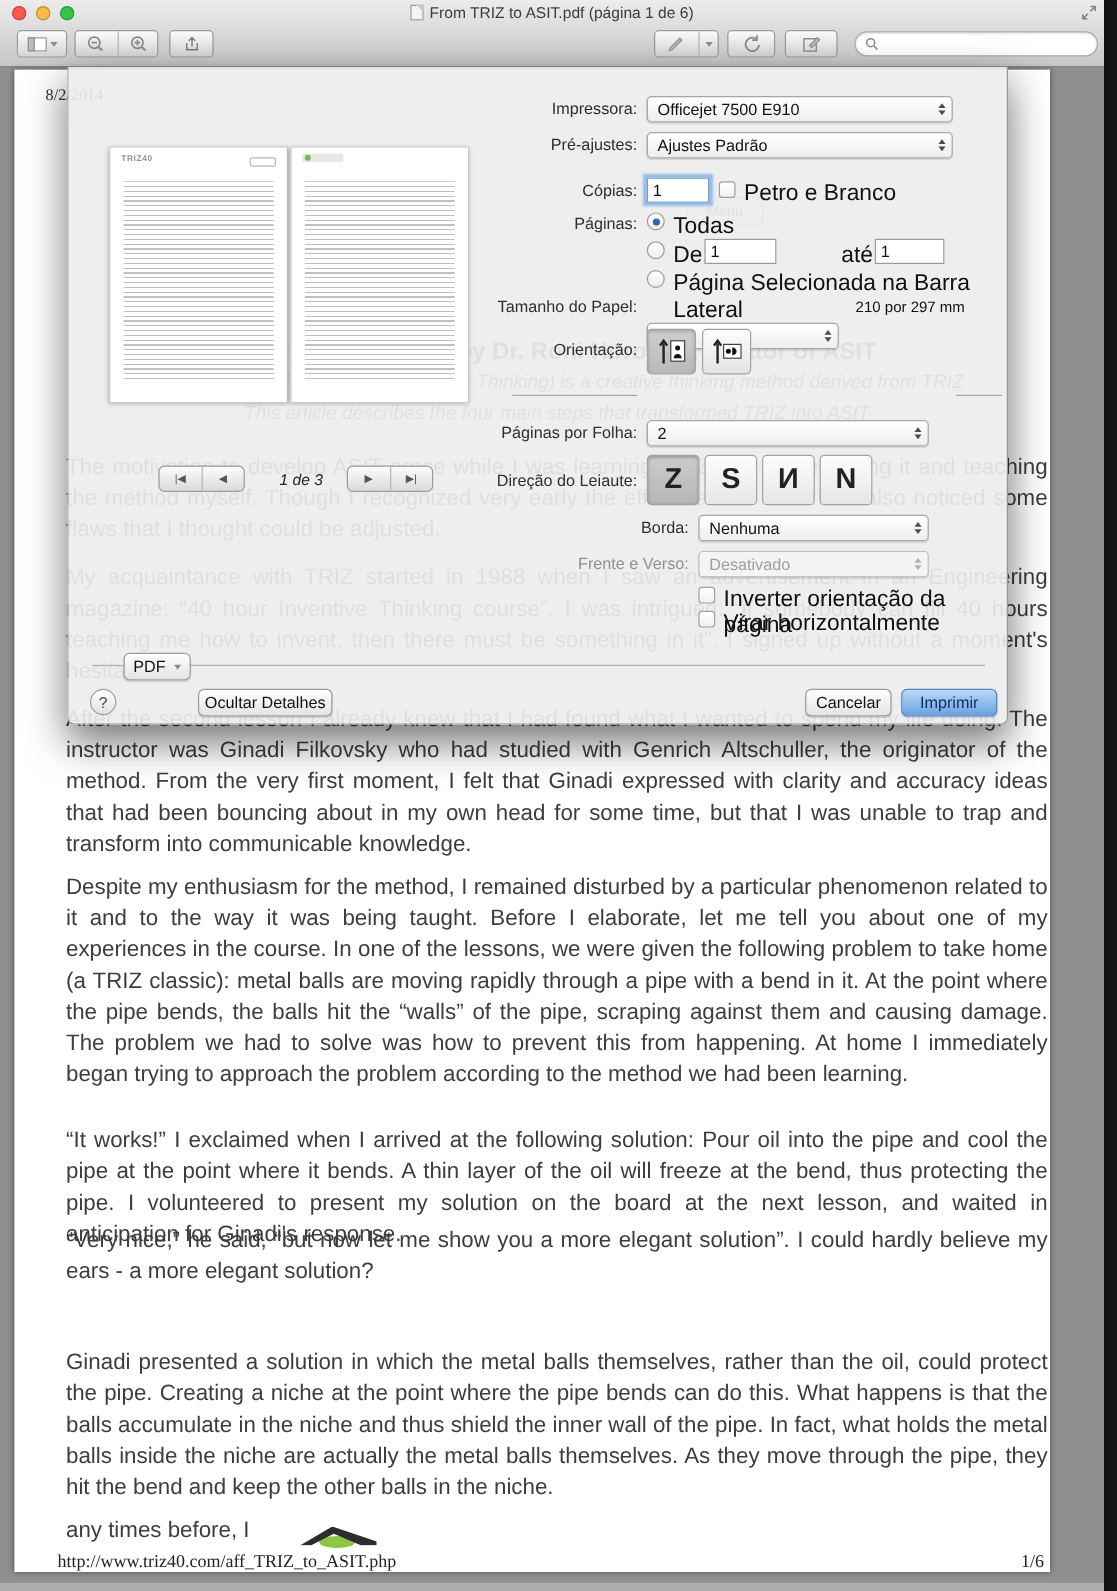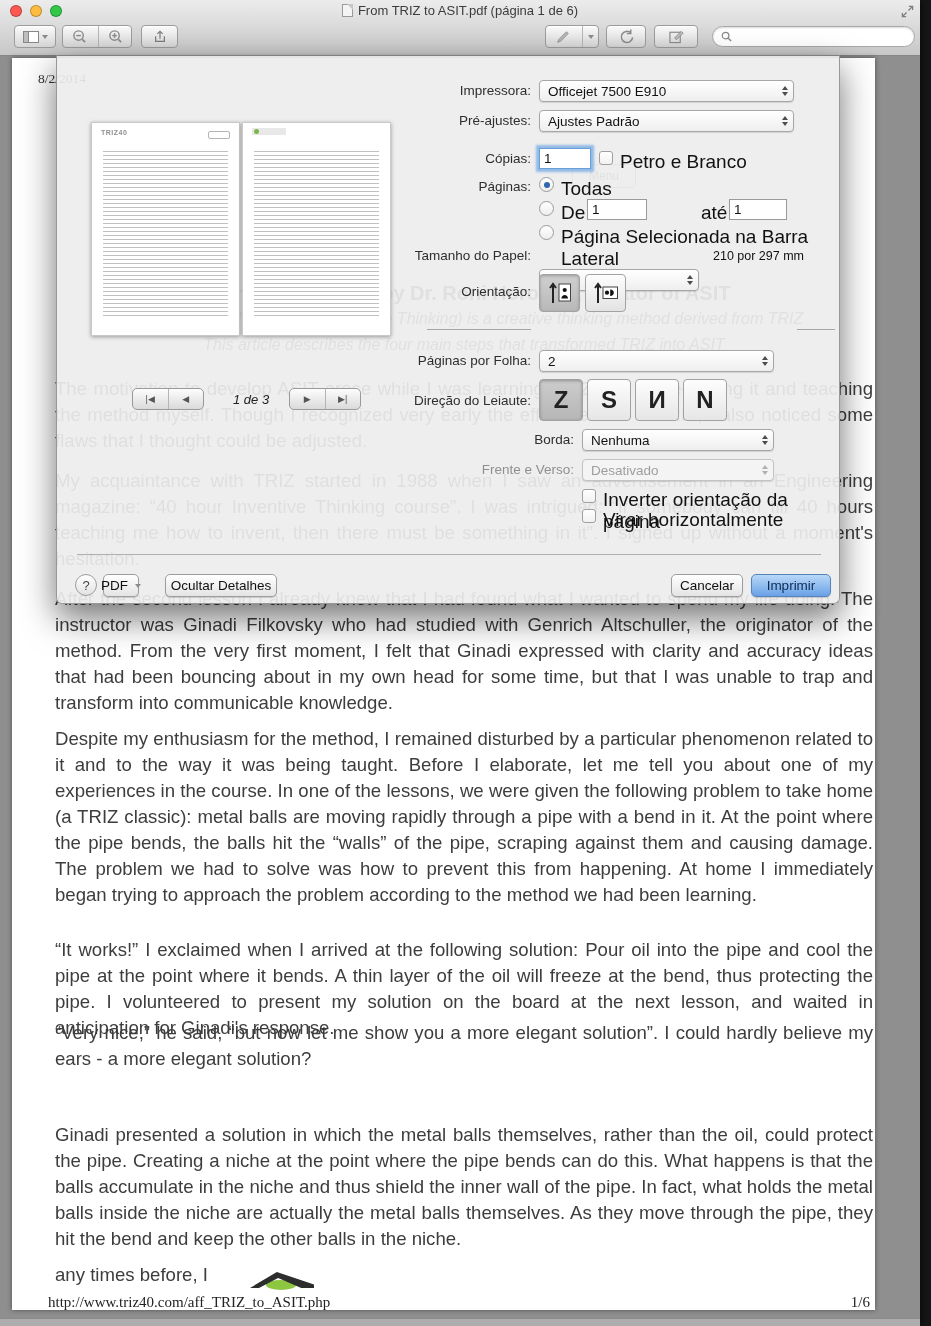--- a/index.html
+++ b/index.html
@@ -371,21 +371,21 @@
         <div class="checkbox" style="left:525px;top:433px;"></div>
         <div class="cblabel" style="left:546px;top:433px;">Inverter orientação da página</div>
         <div class="checkbox" style="left:525px;top:453px;"></div>
         <div class="cblabel" style="left:546px;top:453px;">Virar horizontalmente</div>
 
         <div class="hline" style="left:20px;top:498px;width:744px;background:#b0b0b0;"></div>
 
         <div class="helpbtn" style="left:18px;top:518px;">
           <span>?</span>
         </div>
-        <div class="btn" style="left:46px;top:518px;width:36px;gap:7px;">
+        <div class="btn" style="left:46px;top:488px;width:56px;gap:7px;">
           <span>PDF</span>
           <span class="caret"></span>
         </div>
         <div class="btn" style="left:108px;top:518px;width:112px;">
           <span>Ocultar Detalhes</span>
         </div>
         <div class="btn" style="left:614px;top:518px;width:72px;">
           <span>Cancelar</span>
         </div>
         <div class="btn primary" style="left:694px;top:518px;width:80px;">

